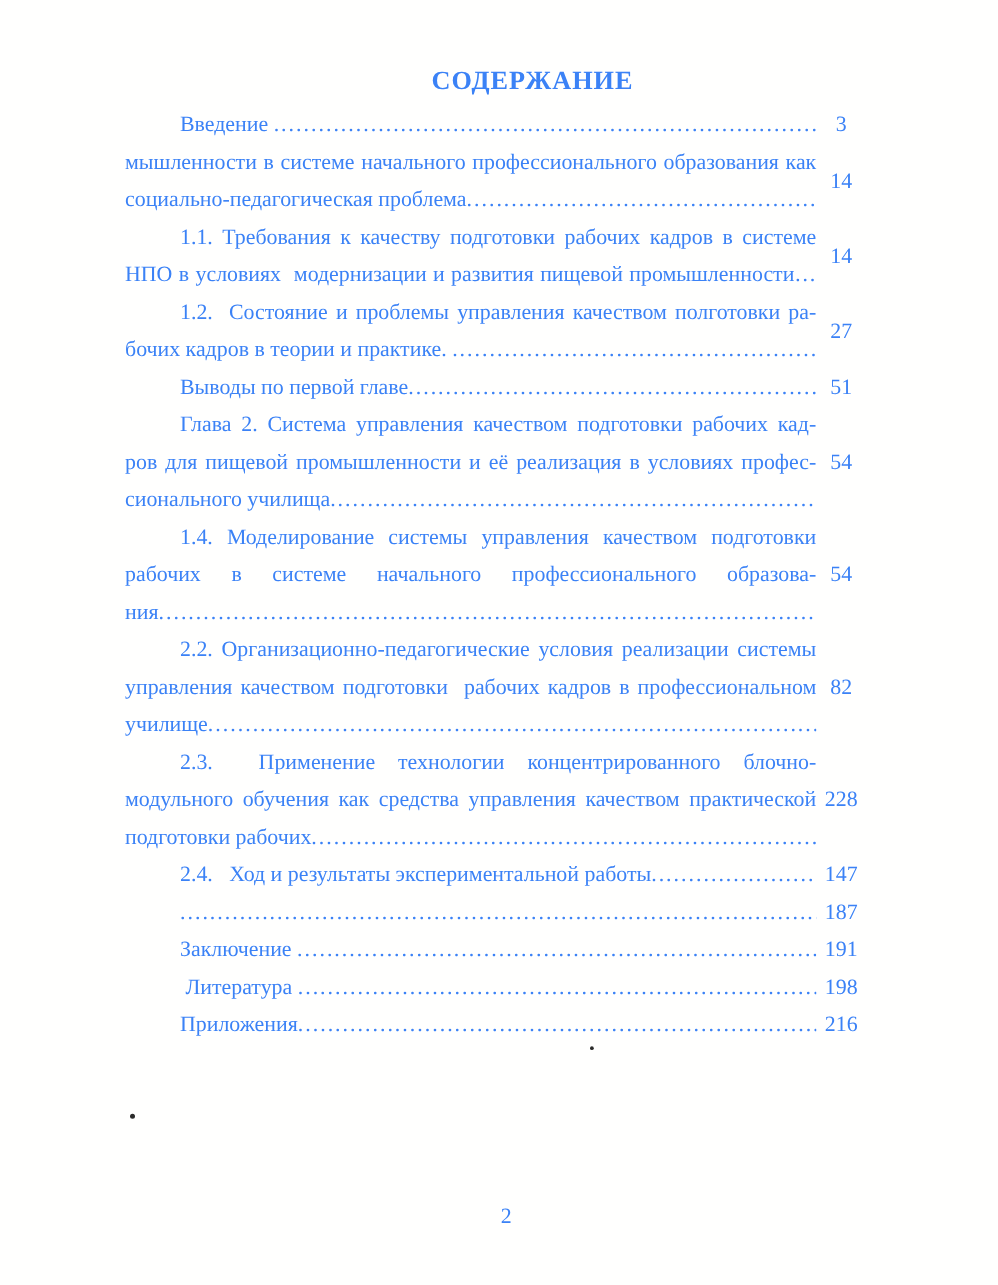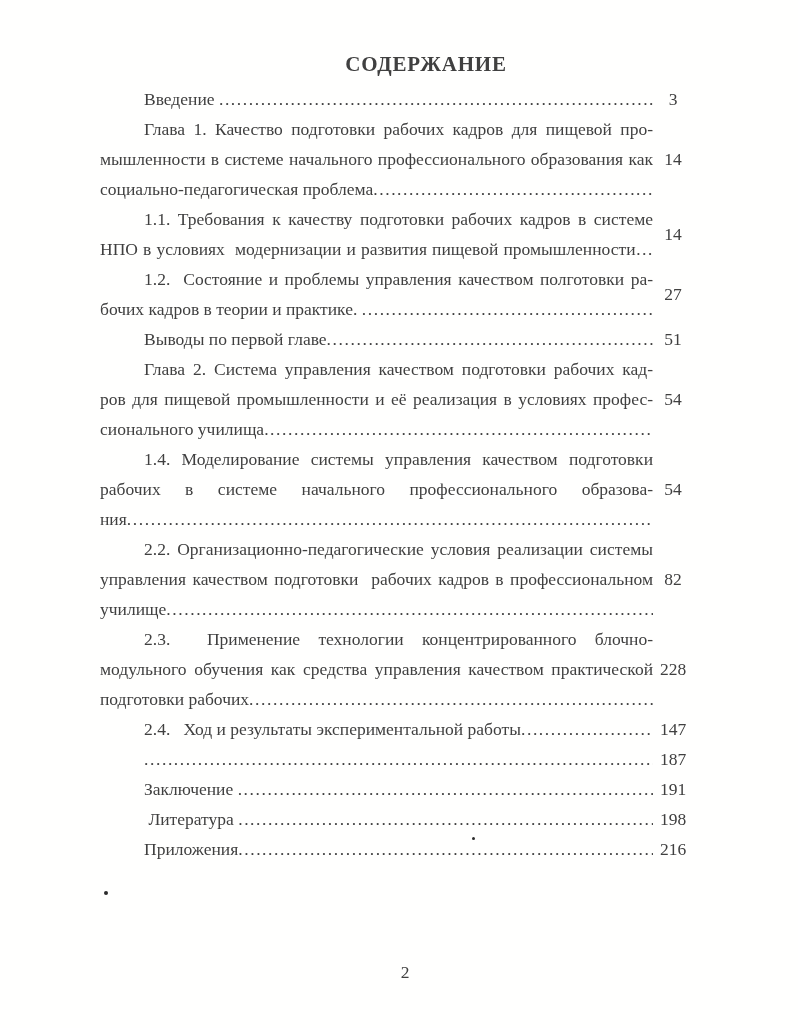--- a/index.html
+++ b/index.html
@@ -7,21 +7,21 @@
     padding: 0;
     background: #ffffff;
   }
   .page {
     position: relative;
     width: 798px;
     height: 1028px;
     background: #fffffe;
     overflow: hidden;
     font-family: "Liberation Serif", "DejaVu Serif", serif;
-    color: #404040;
+    color: #3b82f6;
   }
   .doc-title {
     position: absolute;
     top: 52px;
     left: 0;
     width: 100%;
     text-align: center;
     transform: translateX(27px);
     font-size: 21px;
     font-weight: 700;
@@ -100,21 +100,20 @@
         <div class="text-col">
           <div class="line flexline indent">
             <span class="fl-text">Введение </span>
             <span class="leader">........................................................................................................................................................................</span>
           </div>
         </div>
         <div class="page-col">3</div>
       </div>
       <div class="entry">
         <div class="text-col">
-          <div class="line full indent">Глава 1. Качество подготовки рабочих кадров для пищевой про-</div>
           <div class="line full">мышленности в системе начального профессионального образования как</div>
           <div class="line flexline">
             <span class="fl-text">социально-педагогическая проблема</span>
             <span class="leader">........................................................................................................................................................................</span>
           </div>
         </div>
         <div class="page-col">14</div>
       </div>
       <div class="entry">
         <div class="text-col">

